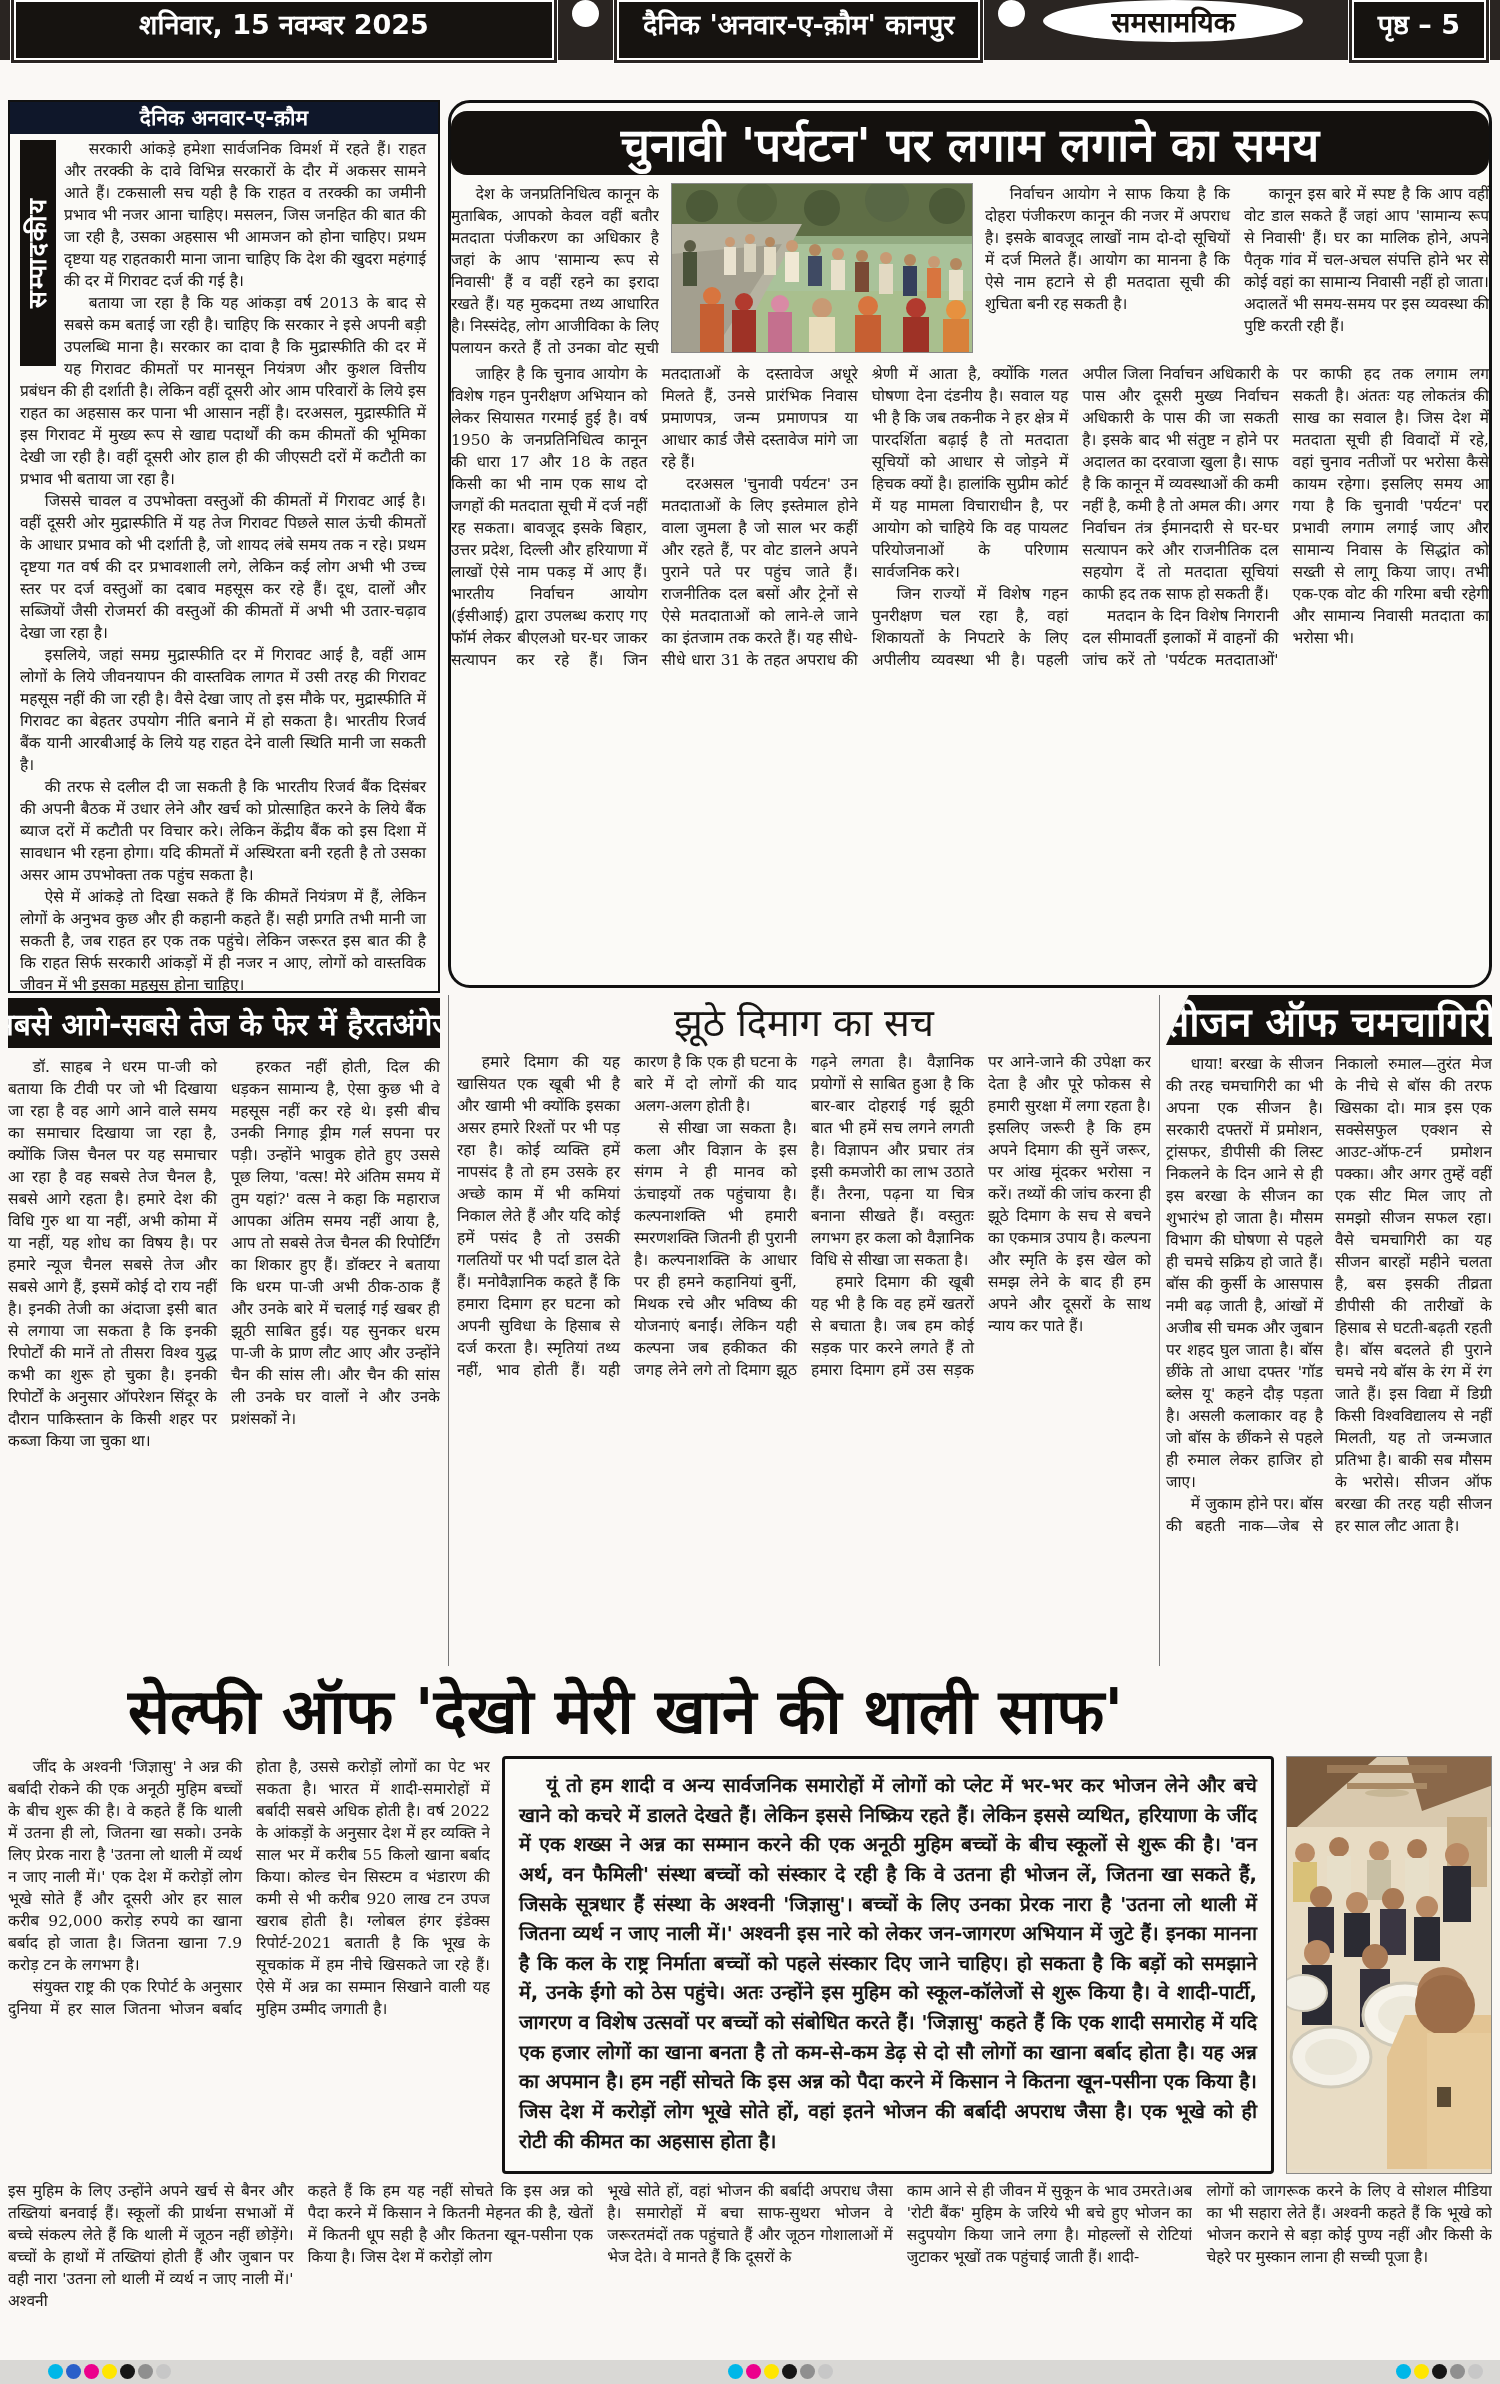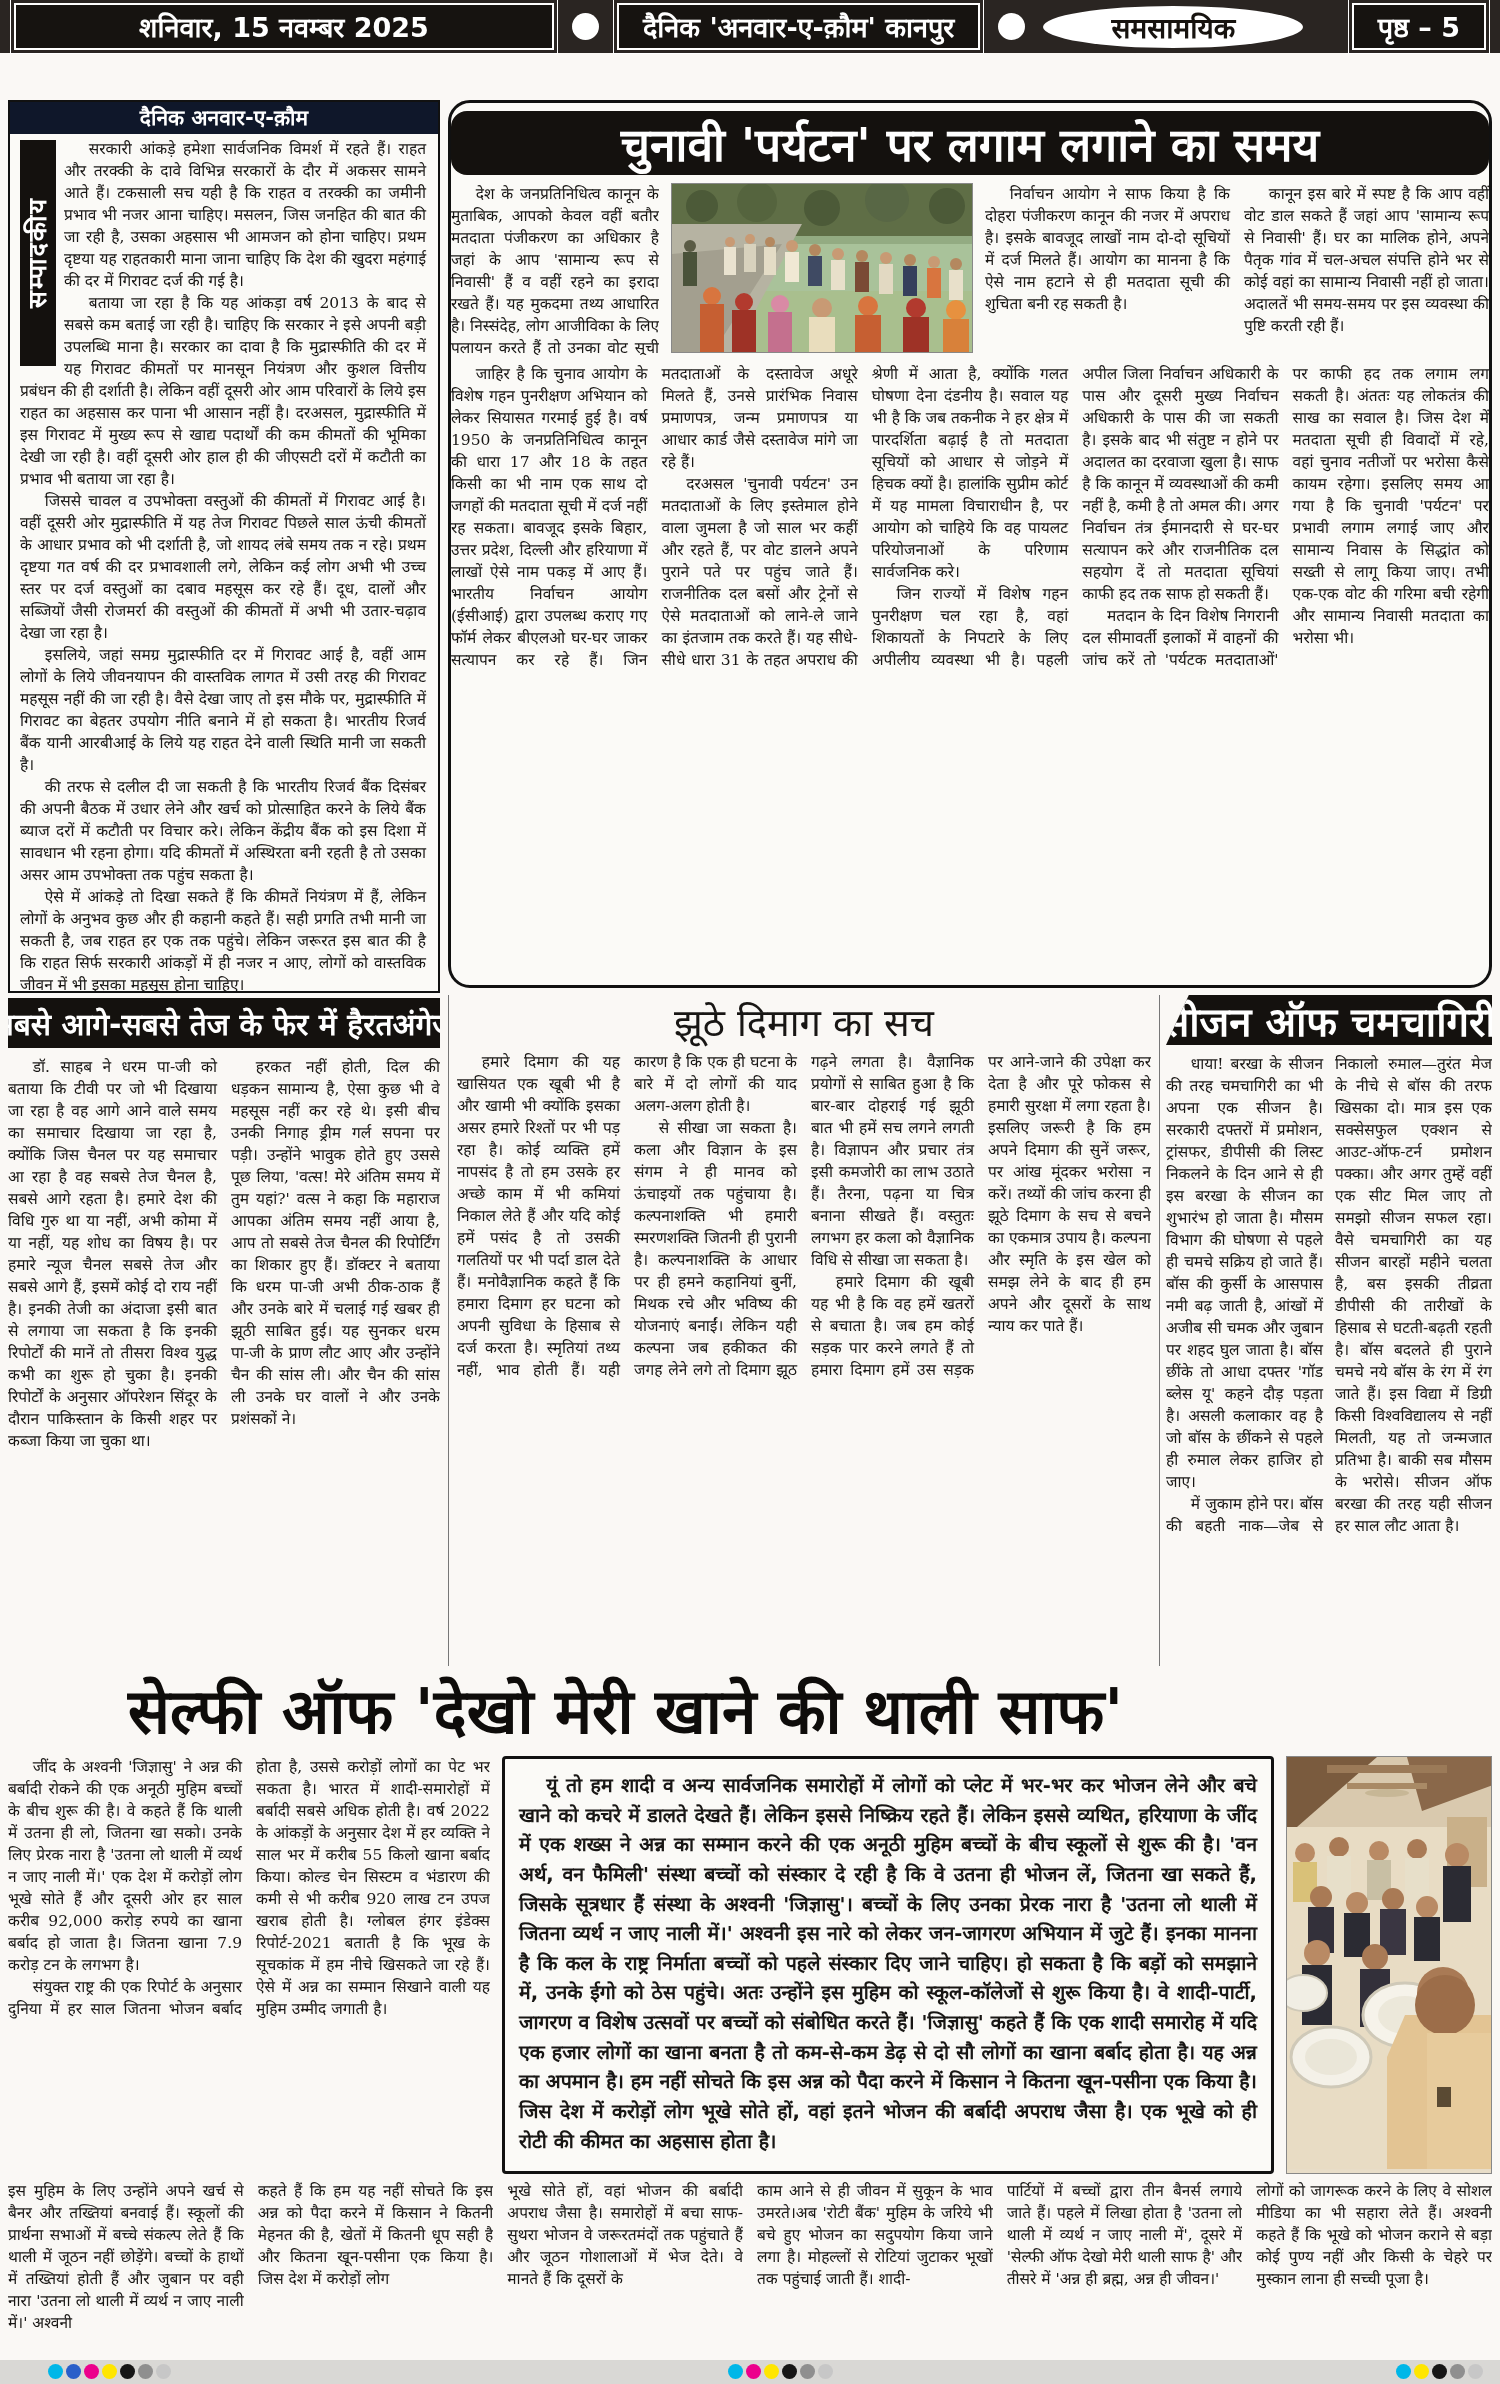--- a/index.html
+++ b/index.html
@@ -1,22 +1,22 @@
 <!DOCTYPE html>
 <html lang="hi"><head>
 <meta charset="utf-8">
 <style>
   *{box-sizing:border-box;margin:0;padding:0}
   html,body{background:#e9e7e3}
   .paper{position:relative;width:1500px;height:2384px;background:#faf8f5;overflow:hidden;
          font-family:"DejaVu Serif",serif;color:#181614}
 
   
-  .hdr{position:absolute;left:0;top:0;width:1500px;height:53px;background:#2a2522;
-       display:flex;align-items:center;padding:0 14px;gap:18px}
+  .hdr{position:absolute;left:0;top:0;width:1500px;height:60px;background:#2a2522;
+       display:flex;padding:0 14px;gap:18px}
   .wbox{border:2px solid #fff;box-shadow:0 0 0 3px #2a2522,0 0 0 4px #fff;
         color:#fff;font-family:"DejaVu Sans",sans-serif;font-weight:bold;
         padding:3px 24px;font-size:27px;white-space:nowrap;background:#161310}
   .hdr-date{width:540px;text-align:center}
   .wdot{width:27px;height:27px;border-radius:50%;background:#fff;flex:0 0 auto}
   .lens{width:260px;height:42px;background:#fff;border-radius:50%;
         display:flex;align-items:center;justify-content:center;
         font-family:"DejaVu Sans",sans-serif;font-weight:bold;font-size:28px;color:#17130f}
   .hdr-page{margin-left:auto}
 
@@ -275,23 +275,20 @@
     <div class="bcol">
         <p>कहते हैं कि हम यह नहीं सोचते कि इस अन्न को पैदा करने में किसान ने कितनी मेहनत की है, खेतों में कितनी धूप सही है और कितना खून-पसीना एक किया है। जिस देश में करोड़ों लोग</p>
       </div>
     <div class="bcol">
         <p>भूखे सोते हों, वहां भोजन की बर्बादी अपराध जैसा है। समारोहों में बचा साफ-सुथरा भोजन वे जरूरतमंदों तक पहुंचाते हैं और जूठन गोशालाओं में भेज देते। वे मानते हैं कि दूसरों के</p>
       </div>
     <div class="bcol">
         <p>काम आने से ही जीवन में सुकून के भाव उमरते।अब 'रोटी बैंक' मुहिम के जरिये भी बचे हुए भोजन का सदुपयोग किया जाने लगा है। मोहल्लों से रोटियां जुटाकर भूखों तक पहुंचाई जाती हैं। शादी-</p>
       </div>
     <div class="bcol">
-        <p>पार्टियों में बच्चों द्वारा तीन बैनर्स लगाये जाते हैं। पहले में लिखा होता है 'उतना लो थाली में व्यर्थ न जाए नाली में', दूसरे में 'सेल्फी ऑफ देखो मेरी थाली साफ है' और तीसरे में 'अन्न ही ब्रह्म, अन्न ही जीवन।'</p>
-      </div>
-    <div class="bcol">
         <p>लोगों को जागरूक करने के लिए वे सोशल मीडिया का भी सहारा लेते हैं। अश्वनी कहते हैं कि भूखे को भोजन कराने से बड़ा कोई पुण्य नहीं और किसी के चेहरे पर मुस्कान लाना ही सच्ची पूजा है।</p>
       </div>
   </div>
 
   <div class="marks">
     <div class="mgroup m1">
       <span class="m-dot" style="background: rgb(0, 183, 232);"></span>
       <span class="m-dot" style="background: rgb(42, 95, 201);"></span>
       <span class="m-dot" style="background: rgb(236, 0, 140);"></span>
       <span class="m-dot" style="background: rgb(255, 230, 0);"></span>

